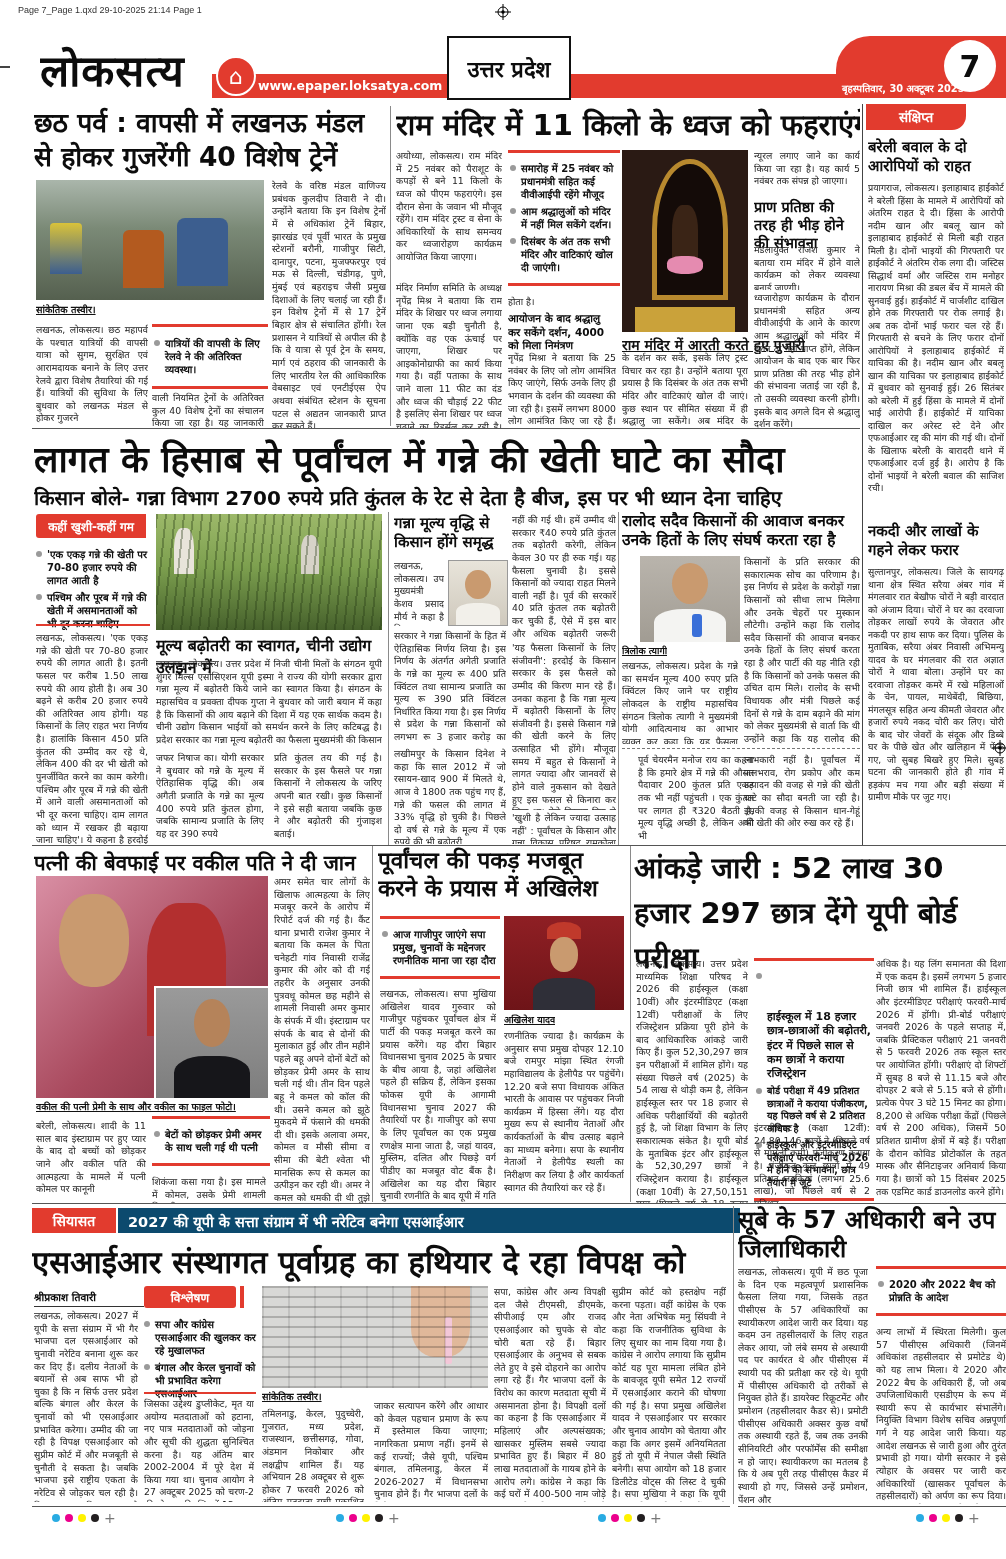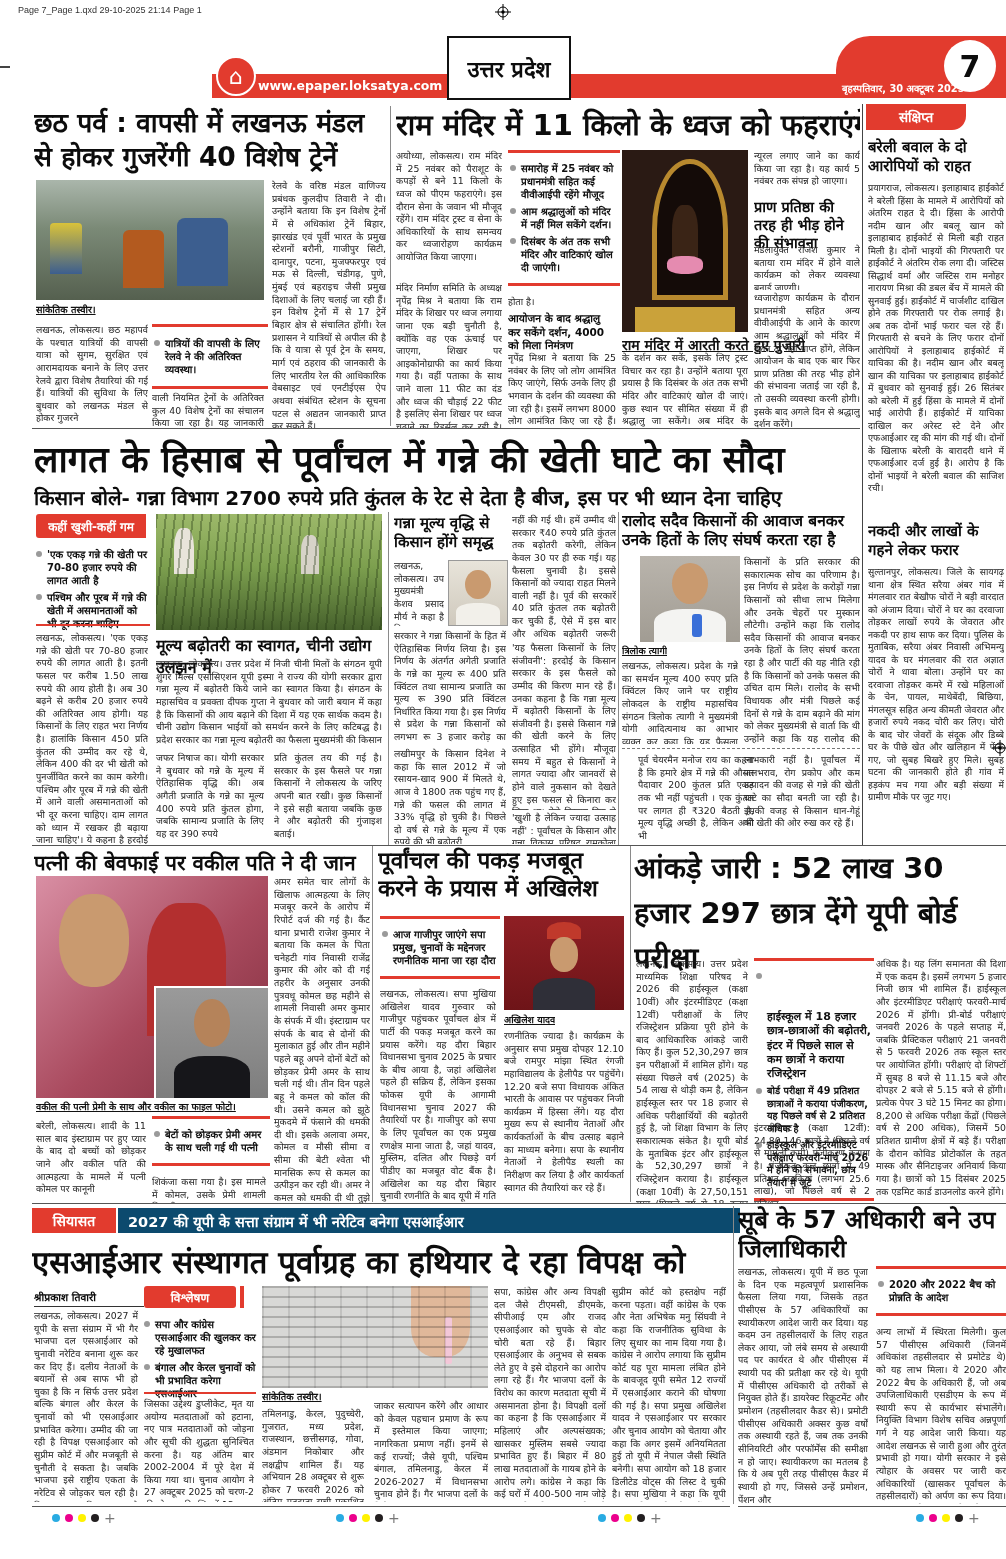--- a/index.html
+++ b/index.html
@@ -48,20 +48,21 @@
     <svg width="16" height="16" viewBox="0 0 16 16">
         <circle cx="8" cy="8" r="5" fill="none" stroke="#000" stroke-width="1"></circle>
         <path d="M8 0v16M0 8h16" stroke="#000" stroke-width="1"></path>
         <circle cx="8" cy="8" r="1.7" fill="#000"></circle>
       </svg>
   </div>
   <div class="abs" style="left:0;top:66px;width:10px;height:2px;background:#444;"></div>
 
   <div class="abs" style="left:212px;top:74px;width:794px;height:24px;background:#e23b2e;"></div>
   <div class="abs" style="left:836px;top:36px;width:170px;height:62px;background:#e23b2e;border-radius:34px 0 0 0;"></div>
+  <div class="hd" style="left:40px;top:40px;font-size:43px;letter-spacing:1px;">लोकसत्य</div>
   <div class="abs" style="left:216px;top:56px;width:36px;height:36px;border-radius:50%;background:#e23b2e;border:2px solid #fff;color:#fff;display:flex;align-items:center;justify-content:center;font-size:22px;">⌂</div>
   <div class="abs" style="left:258px;top:78px;font-size:12.5px;font-weight:bold;color:#fff;">www.epaper.loksatya.com</div>
   <div class="abs" style="left:447px;top:36px;width:120px;height:60px;background:#fff;border:2px solid #111;display:flex;align-items:center;justify-content:center;">
     <span style="font-size:22px;font-weight:bold;color:#0c0c0c;">उत्तर प्रदेश</span>
   </div>
   <div class="abs" style="left:842px;top:82px;width:100px;font-size:9.8px;font-weight:bold;color:#fff;white-space:nowrap;">बृहस्पतिवार, 30 अक्टूबर 2025</div>
   <div class="abs" style="left:944px;top:40px;width:52px;height:52px;border-radius:50%;background:#fff;display:flex;align-items:center;justify-content:center;">
     <span style="font-size:30px;font-weight:bold;color:#0c0c0c;">7</span>
   </div>
 

